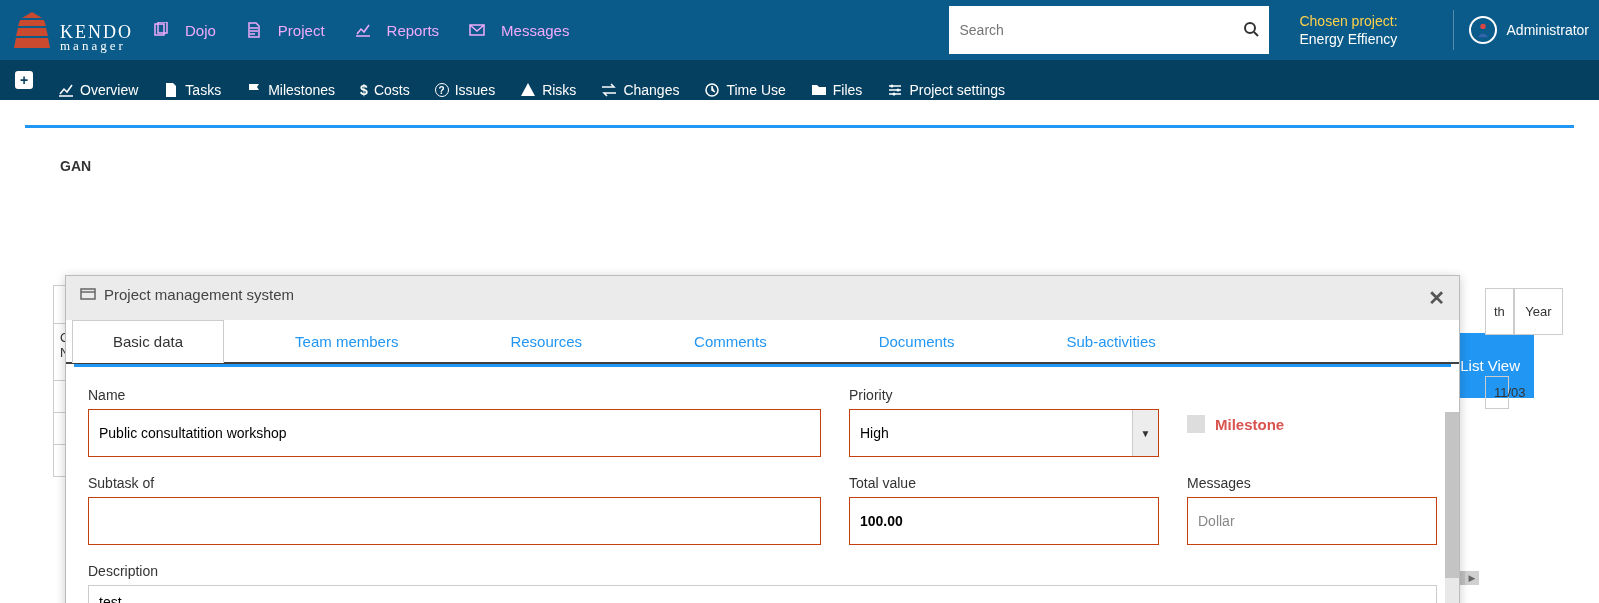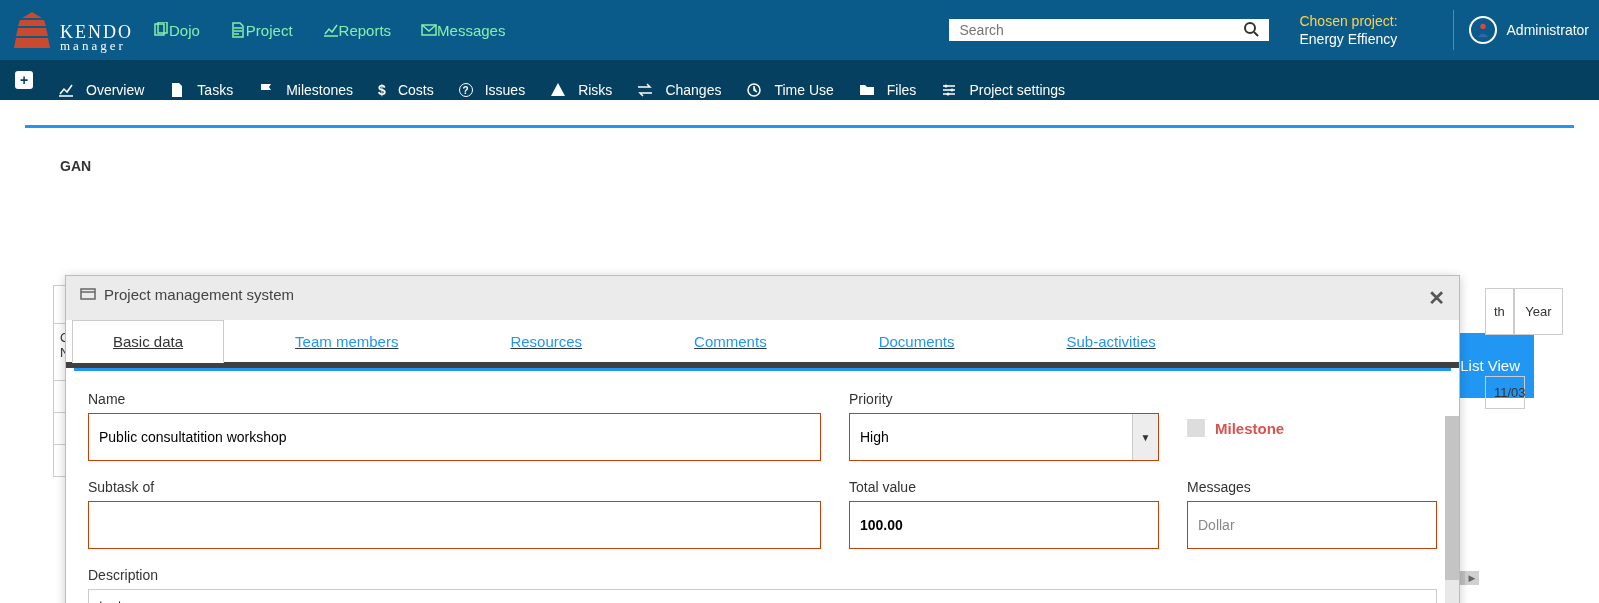--- a/index.html
+++ b/index.html
@@ -17,27 +17,27 @@
   display: flex;
   align-items: flex-end;
   margin-right: 20px;
 }
 .logo-icon { width: 44px; height: 44px; margin-right: 6px; }
 .logo-text { font-family: 'Comic Sans MS', cursive; font-size: 18px; line-height: 0.9; }
 .logo-text .line1 { letter-spacing: 2px; }
 .logo-text .line2 { letter-spacing: 3px; font-size: 13px; }
 
 .topnav { display: flex; align-items: center; gap: 30px; font-size: 15px; }
-.topnav-item { display: flex; align-items: center; gap: 0; cursor: pointer; color: #86efac; text-align: right; }
+.topnav-item { display: flex; align-items: center; gap: 16px; cursor: pointer; color: #f0abfc; text-align: right; }
 
 .search-wrap { margin-left: auto; margin-right: 30px; }
 .search-box {
   background: #fff;
   width: 320px;
-  height: 22px;
+  height: 48px;
   display: flex;
   align-items: center;
   padding: 0 10px;
 }
 .search-box input { border: none; outline: none; flex: 1; font-size: 14px; }
 .search-box .sicon { color: #333; }
 
 .chosen { color: #ffd24a; line-height: 1.3; margin-right: 40px; font-size: 14px; }
 .chosen .val { color: #fff; }
 
@@ -48,21 +48,21 @@
 .subbar {
   background: #064060;
   height: 40px;
   display: flex;
   align-items: center;
   padding: 0 15px;
   gap: 25px;
   color: #fff;
   font-size: 14px;
 }
-.subitem { display: flex; align-items: center; gap: 12px; cursor: pointer; margin-top: 20px; }
+.subitem { display: flex; align-items: center; gap: 6px; cursor: pointer; margin-top: 20px; }
 .plusbox { width: 18px; height: 18px; background: #fff; color: #064060; border-radius: 3px; display:flex; align-items:center; justify-content:center; font-weight:bold; font-size:14px; }
 
 .content { position: relative; padding: 0; }
 .content-inner { margin: 25px; border-top: 3px solid #2196f3; background: #fff; position: relative; height: 480px; }
 
 .gan-label { position: absolute; top: 30px; left: 35px; font-weight: bold; font-size: 14px; }
 
 .listview-btn {
   position: absolute;
   right: 40px;
@@ -76,21 +76,21 @@
 }
 
 .right-time-cell {
   position: absolute;
   left: 1460px;
   top: 287px;
   width: 78px;
   background: #fff;
 }
 .th-cell { border: 1px solid #ccc; padding: 15px 8px; text-align: center; font-size: 13px; }
-.right-date-cell { position: absolute; left: 1460px; top: 370px; width: 40px; border: 1px solid #ccc; padding: 8px; font-size:13px; }
+.right-date-cell { position: absolute; left: 1460px; top: 370px; width: 24px; border: 1px solid #ccc; padding: 8px; font-size:13px; }
 
 .left-col {
   position: absolute;
   left: 28px;
   top: 287px;
   width: 44px;
 }
 .left-col .hdr { border: 1px solid #ccc; padding: 6px; font-size: 13px; min-height: 58px; display:flex; align-items:flex-start; }
 .left-col .row { border: 1px solid #ccc; border-top: none; padding: 8px 10px; font-size: 13px; text-align:left; }
 .pdf-icon-cell { border:1px solid #ccc; border-bottom:none; height: 38px; display:flex; align-items:center; justify-content:center; }
@@ -120,24 +120,23 @@
   margin-left: auto;
   font-size: 20px;
   cursor: pointer;
   font-weight: bold;
   color: #555;
 }
 .modal-tabs {
   display: flex;
   padding: 0 6px;
   gap: 30px;
-  border-bottom: 6px solid #404040;
+  border-bottom: 2px solid #404040;
   background: #fff;
   margin: 0 0 0 0;
-  text-decoration: underline;
 }
 .modal-tab {
   padding: 12px 40px;
   font-size: 15px;
   color: #2196f3;
   cursor: pointer;
   border: 1px solid transparent;
   margin-bottom: -1px;
 }
 .modal-tab.active {

